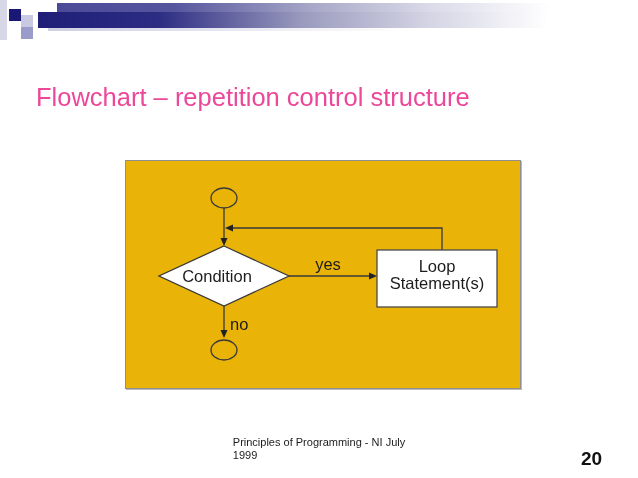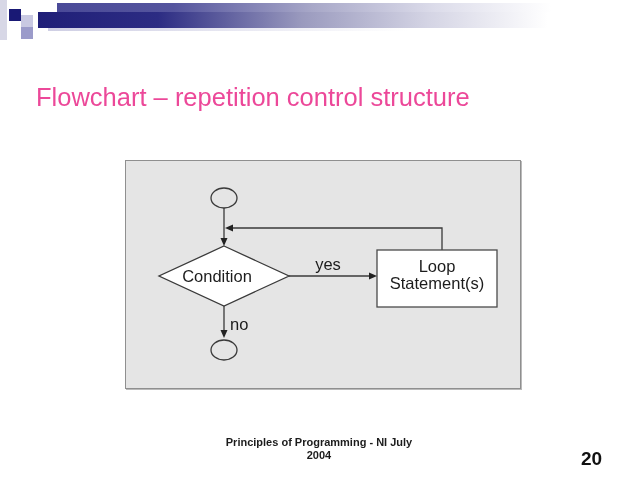--- a/index.html
+++ b/index.html
@@ -40,39 +40,37 @@
     position: absolute; left: 36px; top: 66px;
     font-size: 25.5px; line-height: 30px; font-weight: 400;
     color: #ec4899; letter-spacing: 0;
     white-space: nowrap;
     margin-top: 16px;
   }
   
   .frame {
     position: absolute; left: 125px; top: 160px;
     width: 394px; height: 227px;
-    background: #e5e5e5;
+    background: #eab308;
     border: 1px solid #8f8f8f;
     box-shadow: 1px 1px 0 rgba(130,130,130,0.55);
   }
   .frame svg { display: block; }
   .flow-text {
     font-family: "Liberation Sans", sans-serif;
     font-size: 16.5px;
     fill: #1c1c1c;
   }
   
   .footer {
     position: absolute; left: 50%; top: 436px;
     transform: translateX(-50%);
-    text-align: center;
     font-size: 11px; line-height: 13px;
     color: #1c1c1c;
     white-space: nowrap;
-    font-weight: bold;
   }
   .page-number {
     position: absolute; left: 581px; top: 448px;
     font-size: 19px; font-weight: 700; color: #111111;
   }
 </style>
 </head>
 <body>
 
 <div id="slide">
@@ -118,18 +116,18 @@
         <text x="202" y="109" text-anchor="middle">yes</text>
         <text x="104" y="169" text-anchor="start">no</text>
         <text x="311" y="111" text-anchor="middle">Loop</text>
         <text x="311" y="128" text-anchor="middle">Statement(s)</text>
       </g>
     </svg>
   </div>
 
   <div class="footer">
     <div>Principles of Programming - NI July</div>
-    <div>2004</div>
+    <div>1999</div>
   </div>
 
   <div class="page-number">20</div>
 
 </div>
 
 </body></html>

